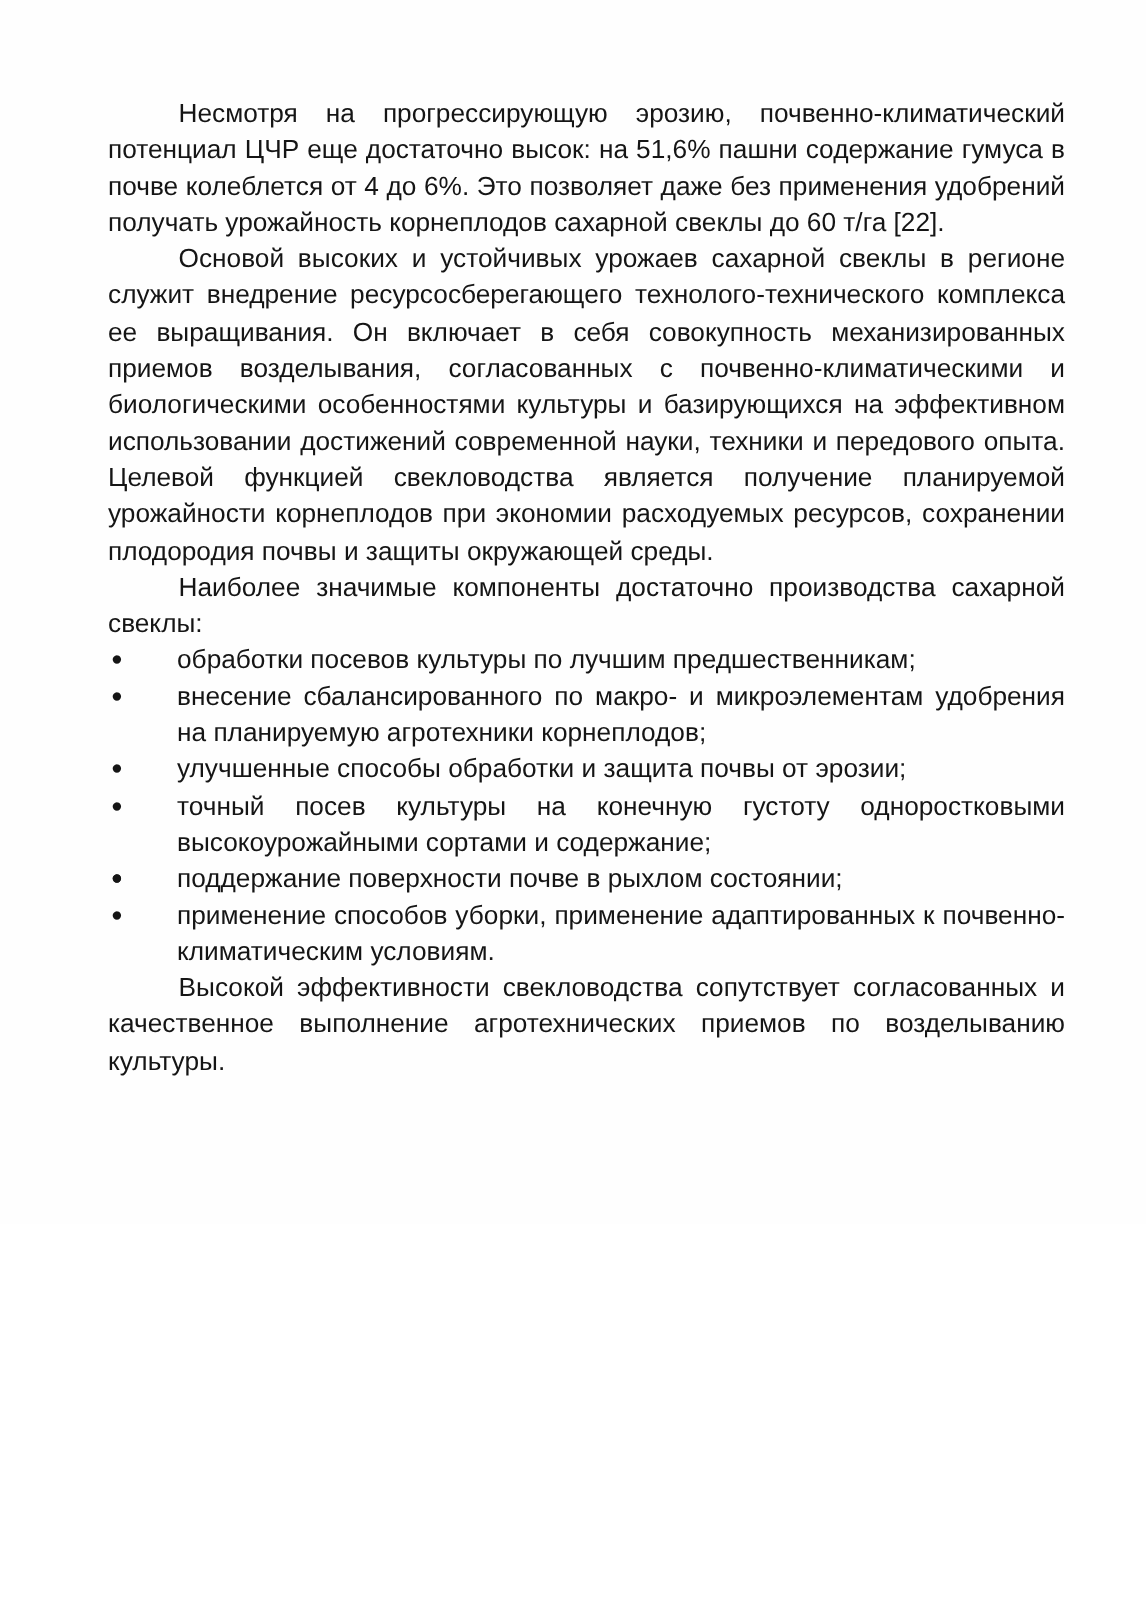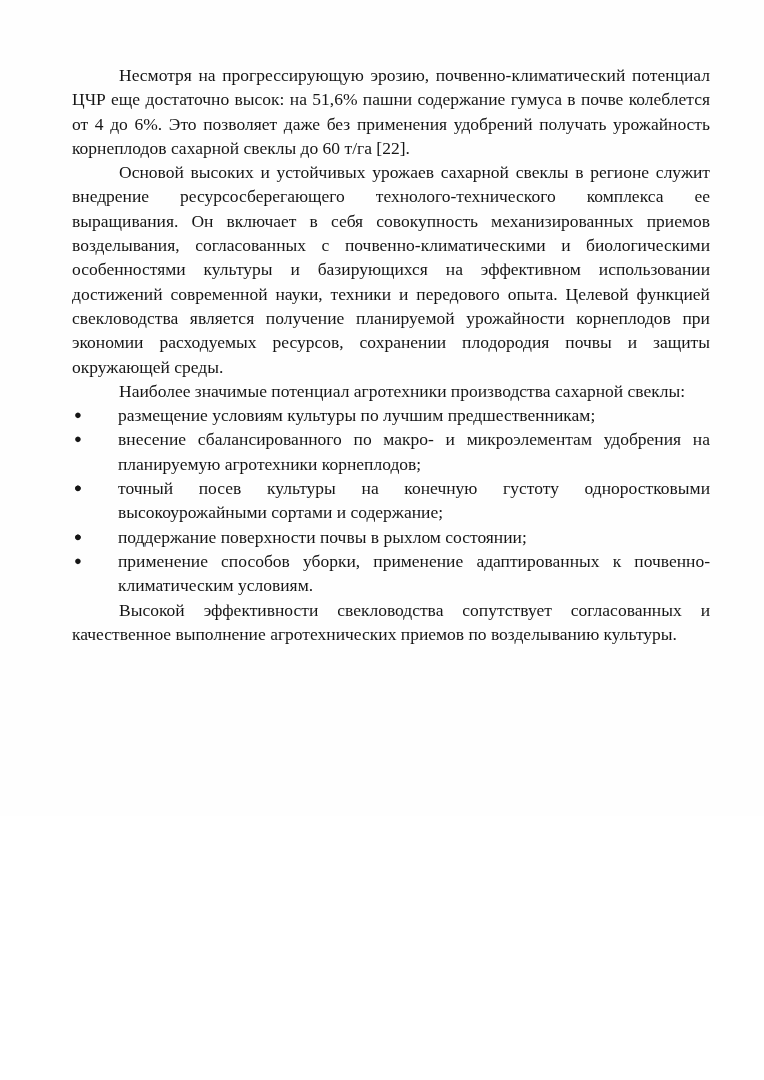--- a/index.html
+++ b/index.html
@@ -6,21 +6,21 @@
     margin: 0;
     padding: 0;
     background: #ffffff;
   }
   .page {
     position: relative;
     width: 764px;
     height: 816px;
     background: #fefefe;
     color: #151515;
-    font-family: Liberation Serif, serif;
+    font-family: Liberation Sans, sans-serif;
     font-size: 17.5px;
     line-height: 24.3px;
     overflow: hidden;
     box-sizing: border-box;
   }
   .text-block {
     position: absolute;
     top: 63px;
     left: 72px;
     width: 638px;
@@ -63,44 +63,45 @@
 </head>
 <body>
 
 <div class="page">
   <div class="text-block">
 
     <p class="para">Несмотря на прогрессирующую эрозию, почвенно-климатический потенциал ЦЧР еще достаточно высок: на 51,6% пашни содержание гумуса в почве колеблется от 4 до 6%. Это позволяет даже без применения удобрений получать урожайность корнеплодов сахарной свеклы до 60 т/га [22].</p>
 
     <p class="para">Основой высоких и устойчивых урожаев сахарной свеклы в регионе служит внедрение ресурсосберегающего технолого-технического комплекса ее выращивания. Он включает в себя совокупность механизированных приемов возделывания, согласованных с почвенно-климатическими и биологическими особенностями культуры и базирующихся на эффективном использовании достижений современной науки, техники и передового опыта. Целевой функцией свекловодства является получение планируемой урожайности корнеплодов при экономии расходуемых ресурсов, сохранении плодородия почвы и защиты окружающей среды.</p>
 
-    <p class="para">Наиболее значимые потенциал агротехники производства сахарной свеклы:</p>
+    <p class="para">Наиболее значимые компоненты достаточно производства сахарной свеклы:</p>
 
     <ul class="bullet-list">
       <li class="bullet-item">
         <span class="bullet-icon">●</span>
-        <span>размещение условиям культуры по лучшим предшественникам;</span>
+        <span>обработки посевов культуры по лучшим предшественникам;</span>
       </li>
       <li class="bullet-item">
         <span class="bullet-icon">●</span>
         <span>внесение сбалансированного по макро- и микроэлементам удобрения на планируемую агротехники корнеплодов;</span>
       </li>
       <li class="bullet-item">
         <span class="bullet-icon">●</span>
+        <span>улучшенные способы обработки и защита почвы от эрозии;</span>
       </li>
       <li class="bullet-item">
         <span class="bullet-icon">●</span>
         <span>точный посев культуры на конечную густоту одноростковыми высокоурожайными сортами и содержание;</span>
       </li>
       <li class="bullet-item">
         <span class="bullet-icon">●</span>
       </li>
       <li class="bullet-item">
         <span class="bullet-icon">●</span>
-        <span>поддержание поверхности почвы в рыхлом состоянии;</span>
+        <span>поддержание поверхности почве в рыхлом состоянии;</span>
       </li>
       <li class="bullet-item">
         <span class="bullet-icon">●</span>
         <span>применение способов уборки, применение адаптированных к почвенно-климатическим условиям.</span>
       </li>
     </ul>
 
     <p class="para">Высокой эффективности свекловодства сопутствует согласованных и качественное выполнение агротехнических приемов по возделыванию культуры.</p>
 
   </div>

